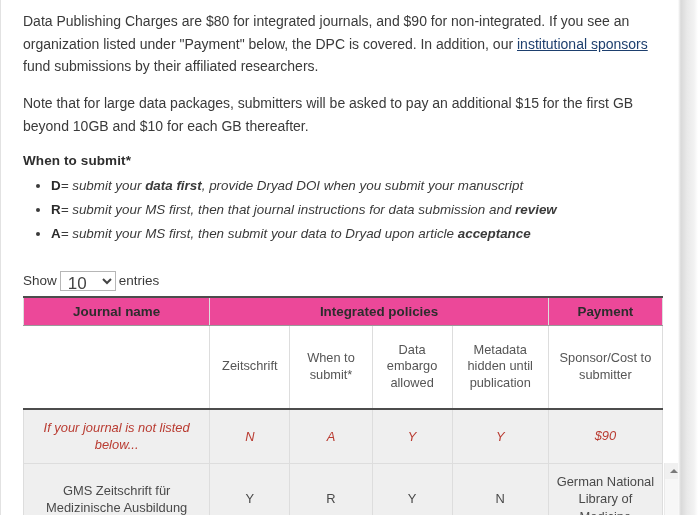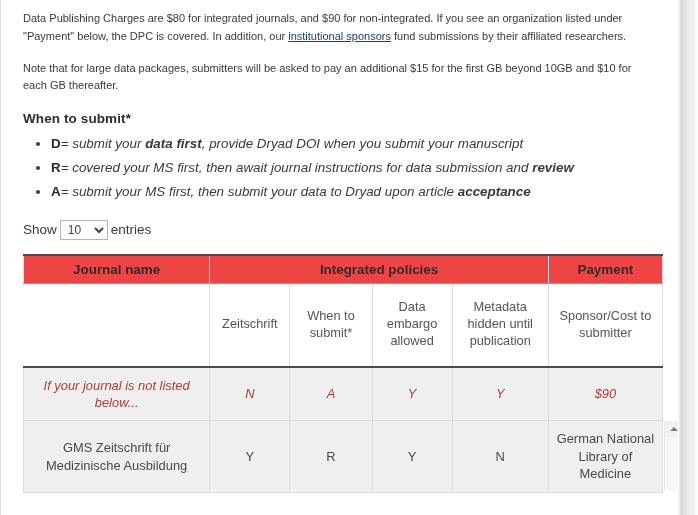--- a/index.html
+++ b/index.html
@@ -37,21 +37,21 @@
   }
 
   #content {
     padding: 10px 22px 0 22px;
   }
 
   p.para {
     margin: 0 0 14px 0;
     line-height: 1.62;
     color: #3a3a3a;
-    font-size: 11px;
+    font-size: 14px;
   }
   p.para.second { margin-bottom: 16px; }
 
   a.inline-link {
     color: #1d3f6e;
     text-decoration: underline;
   }
 
   h4.subhead {
     margin: 0 0 6px 0;
@@ -88,24 +88,24 @@
   }
   .length-box {
     position: absolute;
     left: 0; top: 0;
     white-space: nowrap;
     font-size: 13.5px;
     color: #3a3a3a;
   }
   .length-box select {
     font-family: "Liberation Sans", sans-serif;
-    font-size: 12px;
+    font-size: 17px;
     color: #444;
     padding: 1px 2px 1px 3px;
-    margin: 0 3px;
+    margin: 9px 3px;
     border: 1px solid #b6b6b6;
     background: #ffffff;
     height: 20px;
     vertical-align: middle;
   }
   .filter-box {
     position: absolute;
     right: 4px; top: 0;
     white-space: nowrap;
     font-size: 13.5px;
@@ -134,21 +134,21 @@
     width: 640px;
     table-layout: fixed;
     font-size: 13px;
   }
   table.jtab th, table.jtab td {
     border: 1px solid #dddddd;
     vertical-align: middle;
   }
   
   tr.grp th {
-    background: #ef4444;
+    background: #ec4899;
     border-top: 2px solid #4c4c4c;
     border-bottom: 1px solid #9a9a9a;
     font-weight: bold;
     color: #2d2d2d;
     text-align: center;
     padding: 6px 4px;
     font-size: 13.4px;
   }
   
   tr.sub th {
@@ -224,21 +224,21 @@
   <div id="content">
 
     <p class="para"><span>Data Publishing Charges are $80 for integrated journals, and $90 for non-integrated. If you see an organization listed under "Payment" below, the DPC is covered. In addition, our </span><a href="#" class="inline-link">institutional sponsors</a><span> fund submissions by their affiliated researchers.</span></p>
 
     <p class="para second">Note that for large data packages, submitters will be asked to pay an additional $15 for the first GB beyond 10GB and $10 for each GB thereafter.</p>
 
     <h4 class="subhead">When to submit*</h4>
 
     <ul class="legend">
       <li><span class="key">D</span><span>= submit your </span><b>data first</b><span>, provide Dryad DOI when you submit your manuscript</span></li>
-      <li><span class="key">R</span><span>= covered your MS first, then await journal instructions for data submission and </span><b>review</b><span></span></li>
+      <li><span class="key">R</span><span>= submit your MS first, then that journal instructions for data submission and </span><b>review</b><span></span></li>
       <li><span class="key">A</span><span>= submit your MS first, then submit your data to Dryad upon article </span><b>acceptance</b><span></span></li>
     </ul>
 
     <div class="controls">
       <div class="length-box">
         <span>Show</span><select>
           <option selected="">10</option>
           <option>25</option>
           <option>50</option>
           <option>100</option>

